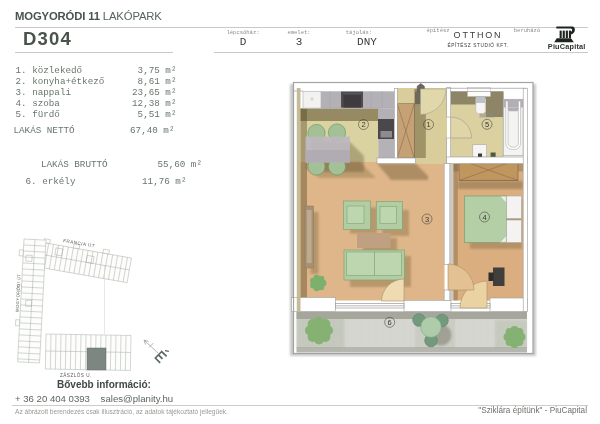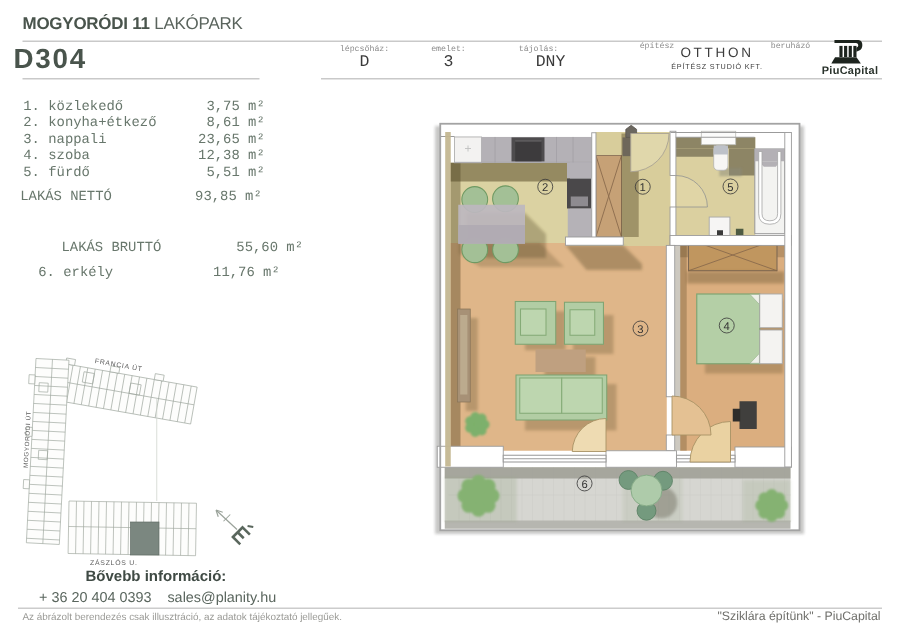--- a/index.html
+++ b/index.html
@@ -7,21 +7,21 @@
   .abs{position:absolute;}
   .mono{font-family:"Liberation Mono",monospace;}
 </style>
 </head>
 <body>
 
 <div class="abs" style="left:15px;top:9.5px;font-size:11.3px;letter-spacing:-0.15px;color:#49544c;"><b>MOGYORÓDI 11</b> <span style="font-weight:normal;color:#5a645d;text-align:center;">LAKÓPARK</span></div>
 
 <div class="abs" style="left:15px;top:27px;width:573px;height:1px;background:#c9c9c9;"></div>
 
-<div class="abs" style="left:9px;top:27.5px;font-size:18.5px;font-weight:bold;letter-spacing:1.2px;color:#49544c;">D304</div>
+<div class="abs" style="left:23px;top:27.5px;font-size:18.5px;font-weight:bold;letter-spacing:1.2px;color:#49544c;">D304</div>
 
 <div class="abs" style="left:15px;top:51.5px;width:158px;height:1px;background:#c9c9c9;"></div>
 
 <div class="abs" style="left:214px;top:51.5px;width:374px;height:1px;background:#c9c9c9;"></div>
 
 <div class="abs mono" style="left:213px;top:29px;width:60px;text-align:center;font-size:5.5px;color:#8a8a8a;">lépcsőház:</div>
 
 <div class="abs mono" style="left:213px;top:36px;width:60px;text-align:center;font-size:11px;color:#3a3a3a;">D</div>
 
 <div class="abs mono" style="left:269px;top:29px;width:60px;text-align:center;font-size:5.5px;color:#8a8a8a;">emelet:</div>
@@ -51,21 +51,21 @@
 </svg>
 
 <div class="abs" style="right:14.5px;top:41.5px;font-size:7.3px;font-weight:bold;letter-spacing:0.2px;color:#2a332c;">PiuCapital</div>
 
 <pre class="abs mono" style="left:13.5px;top:64px;font-size:9.25px;line-height:10.9px;color:#68776c;margin:2px;text-align:right;">1. közlekedő          3,75 m²
 2. konyha+étkező      8,61 m²
 3. nappali           23,65 m²
 4. szoba             12,38 m²
 5. fürdő              5,51 m²</pre>
 
-<pre class="abs mono" style="left:13.5px;top:125.3px;font-size:9.25px;color:#68776c;margin:0;">LAKÁS NETTÓ          93,85 m²</pre>
+<pre class="abs mono" style="left:13.5px;top:125.3px;font-size:9.25px;color:#68776c;margin:0;">LAKÁS NETTÓ          67,40 m²</pre>
 
 <pre class="abs mono" style="left:25px;top:143.4px;font-size:9.25px;color:#68776c;margin:16px;">LAKÁS BRUTTÓ         55,60 m²</pre>
 
 <pre class="abs mono" style="left:13.5px;top:163.5px;font-size:9.25px;color:#68776c;margin:12px;">6. erkély            11,76 m²</pre>
 
 <svg class="abs" style="left:10px;top:228px;" width="175" height="152" viewBox="10 228 175 152">
   <g stroke="#a0a89f" stroke-width="0.45" fill="#fdfdfc">
 
     <g transform="rotate(10 29 240)">
       <rect x="29" y="240" width="104" height="25"></rect>
@@ -464,19 +464,19 @@
     <text x="428.5" y="127.2">1</text>
     <text x="487" y="127">5</text>
     <text x="427" y="221.7">3</text>
     <text x="484.5" y="219.7">4</text>
     <text x="389.7" y="325">6</text>
   </g>
 </svg>
 
 <div class="abs" style="left:15px;top:379px;font-size:10px;font-weight:bold;color:#3f4a44;padding-left:42px;">Bővebb információ:</div>
 
-<div class="abs" style="left:26px;top:392.5px;font-size:9.6px;color:#5a665e;">+ 36 20 404 0393&nbsp;&nbsp;&nbsp;&nbsp;sales@planity.hu</div>
+<div class="abs" style="left:15px;top:392.5px;font-size:9.6px;color:#5a665e;">+ 36 20 404 0393&nbsp;&nbsp;&nbsp;&nbsp;sales@planity.hu</div>
 
 <div class="abs" style="left:12px;top:405px;width:576px;height:1px;background:#cccccc;"></div>
 
 <div class="abs" style="left:15px;top:408px;font-size:6.6px;color:#9a9a96;">Az ábrázolt berendezés csak illusztráció, az adatok tájékoztató jellegűek.</div>
 
 <div class="abs" style="right:13px;top:406px;font-size:8.2px;color:#6f6f6b;">"Sziklára építünk" - PiuCapital</div>
 
 </body></html>

